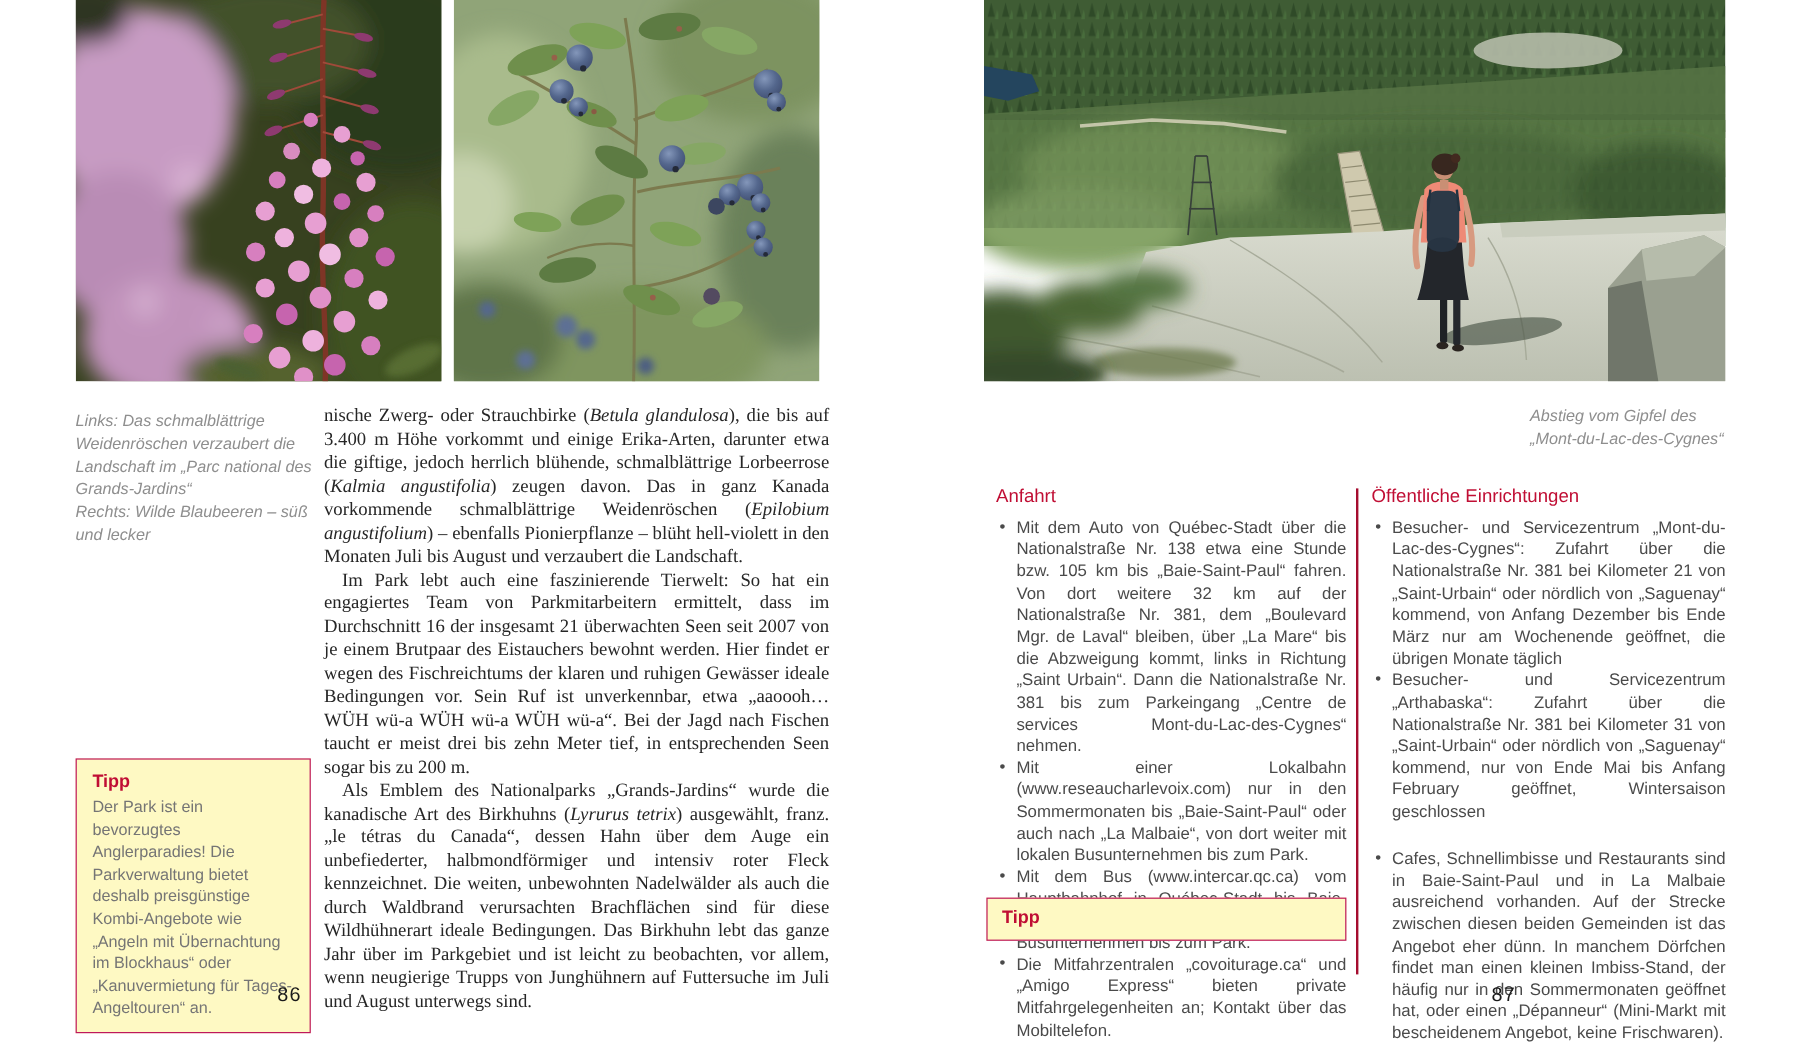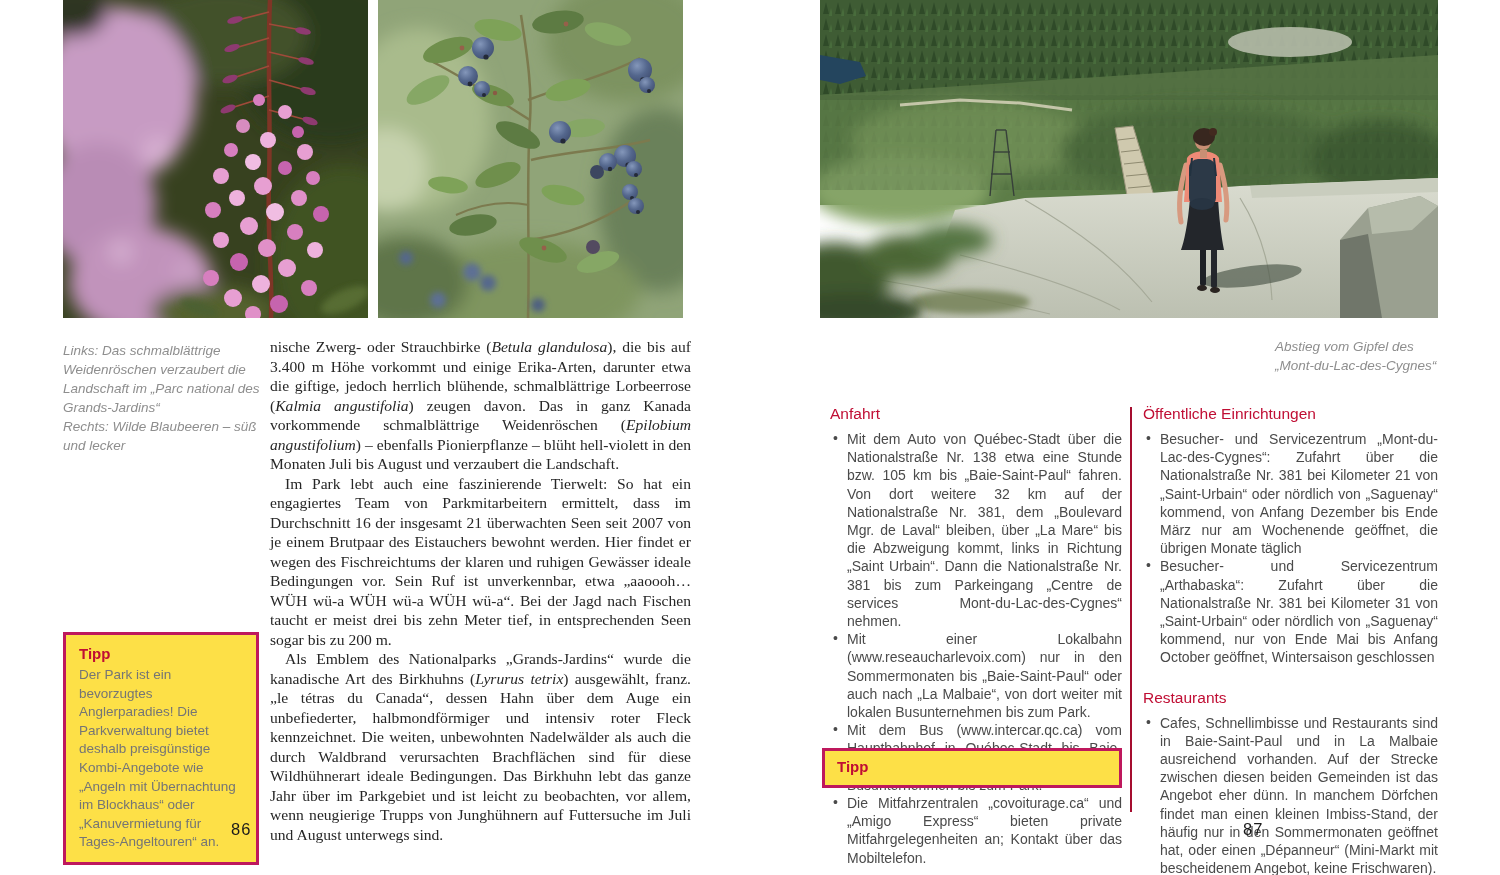--- a/index.html
+++ b/index.html
@@ -12,21 +12,21 @@
   
   .caption{position:absolute;font-style:italic;color:#8e8e8e;font-size:13.5px;line-height:19px;}
   .caption p{margin:0;}
   .body-text{position:absolute;left:270px;top:337px;width:421px;
     font-family:"Liberation Serif",serif;font-size:15.6px;line-height:19.5px;
     color:#262626;text-align:justify;}
   .body-text p{margin:0;}
   .body-text p.indent{text-indent:15px;}
   .body-text i{font-style:italic;}
 
-  .tip-box{position:absolute;border:3px solid #be185d;background:#fde047;box-sizing:border-box;}
+  .tip-box{position:absolute;border:1px solid #be185d;background:#fef9c3;box-sizing:border-box;}
   .tip-title{color:#c00e34;font-weight:bold;font-size:15px;line-height:19px;margin:0 0 3px 0;}
   .tip-text{color:#757575;font-size:13.5px;line-height:18.6px;margin:0;}
 
   
   .info-col{position:absolute;top:404px;}
   .sec-title{color:#c00e34;font-weight:normal;font-size:15.5px;line-height:20px;margin:0 0 6px 0;}
   .sec-block + .sec-block{margin-top:21px;}
   ul.bullets{list-style:none;margin:0;padding:0;font-size:14px;line-height:18.2px;
     color:#4a4a4a;text-align:justify;}
   ul.bullets li{position:relative;padding-left:17px;margin:0;}
@@ -369,25 +369,24 @@
       <p class="tip-title" style="margin-bottom:1px;">Tipp</p>
     </aside>
 
     <div class="divider"></div>
 
     <div class="info-col" style="left:1143px;width:295px;">
       <div class="sec-block">
         <h3 class="sec-title">Öffentliche Einrichtungen</h3>
         <ul class="bullets">
           <li>Besucher- und Servicezentrum „Mont-du-Lac-des-Cygnes“: Zufahrt über die Nationalstraße Nr. 381 bei Kilometer 21 von „Saint-Urbain“ oder nördlich von „Saguenay“ kommend, von Anfang Dezember bis Ende März nur am Wochenende geöffnet, die übrigen Monate täglich</li>
-          <li>Besucher- und Servicezentrum „Arthabaska“: Zufahrt über die Nationalstraße Nr. 381 bei Kilometer 31 von „Saint-Urbain“ oder nördlich von „Saguenay“ kommend, nur von Ende Mai bis Anfang October geöffnet, Wintersaison geschlossen</li>
+          <li>Besucher- und Servicezentrum „Arthabaska“: Zufahrt über die Nationalstraße Nr. 381 bei Kilometer 31 von „Saint-Urbain“ oder nördlich von „Saguenay“ kommend, nur von Ende Mai bis Anfang February geöffnet, Wintersaison geschlossen</li>
         </ul>
       </div>
       <div class="sec-block">
-        <h3 class="sec-title">Restaurants</h3>
         <ul class="bullets">
           <li>Cafes, Schnellimbisse und Restaurants sind in Baie-Saint-Paul und in La Malbaie ausreichend vorhanden. Auf der Strecke zwischen diesen beiden Gemeinden ist das Angebot eher dünn. In manchem Dörfchen findet man einen kleinen Imbiss-Stand, der häufig nur in den Sommermonaten geöffnet hat, oder einen „Dépanneur“ (Mini-Markt mit bescheidenem Angebot, keine Frischwaren).</li>
         </ul>
       </div>
     </div>
 
     <div class="pagenum" style="left:1243px;top:820px;text-align:center;">87</div>
   </section>
 </div>
 

